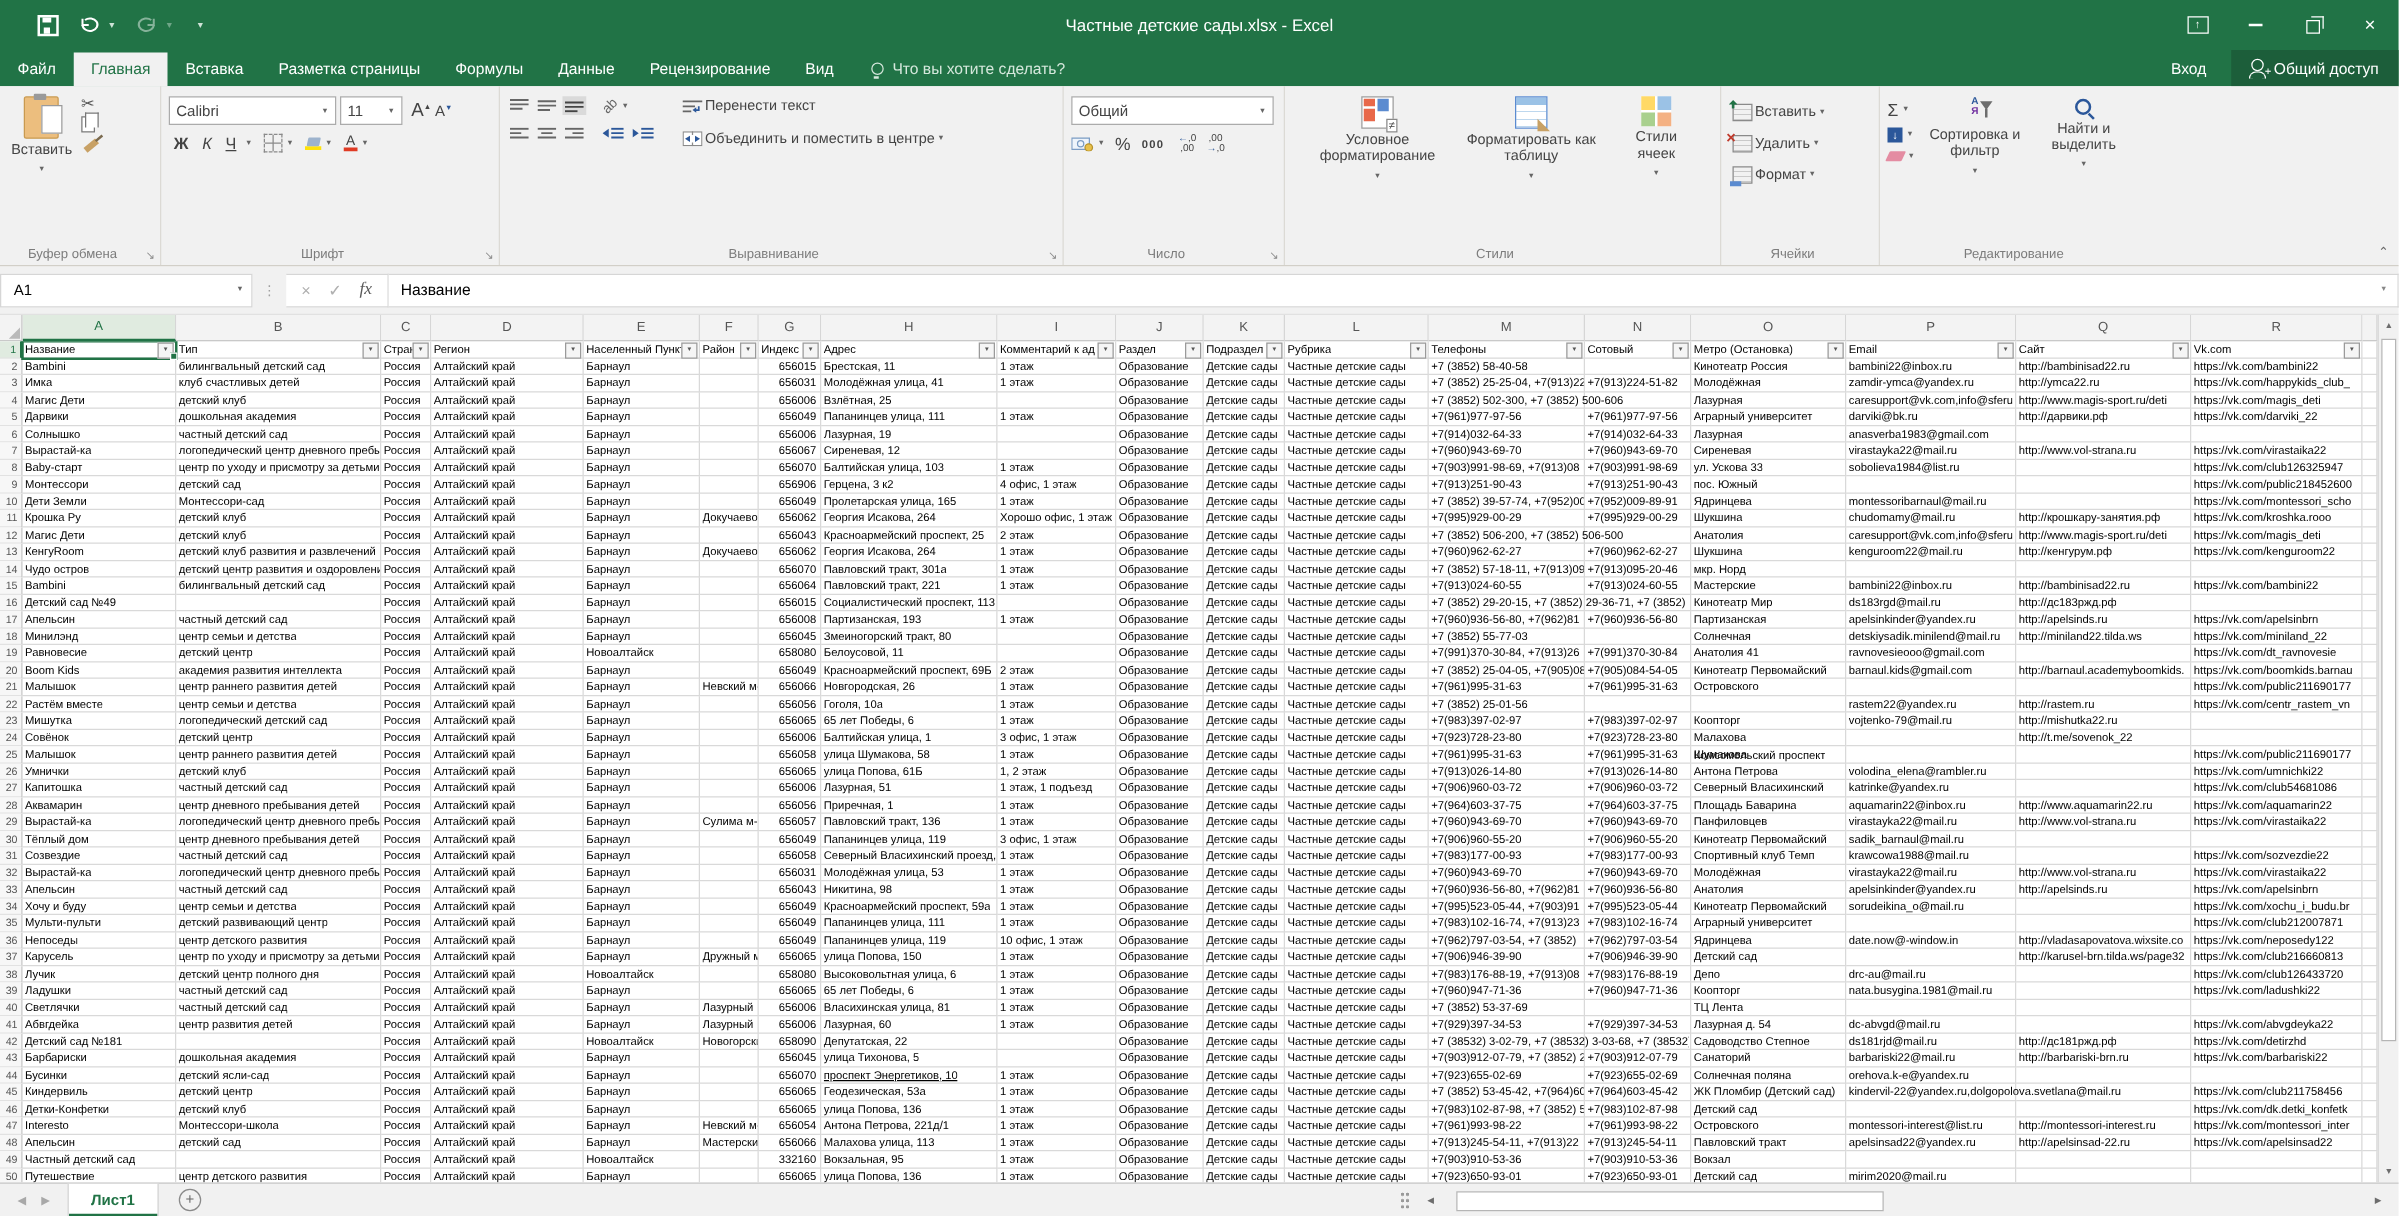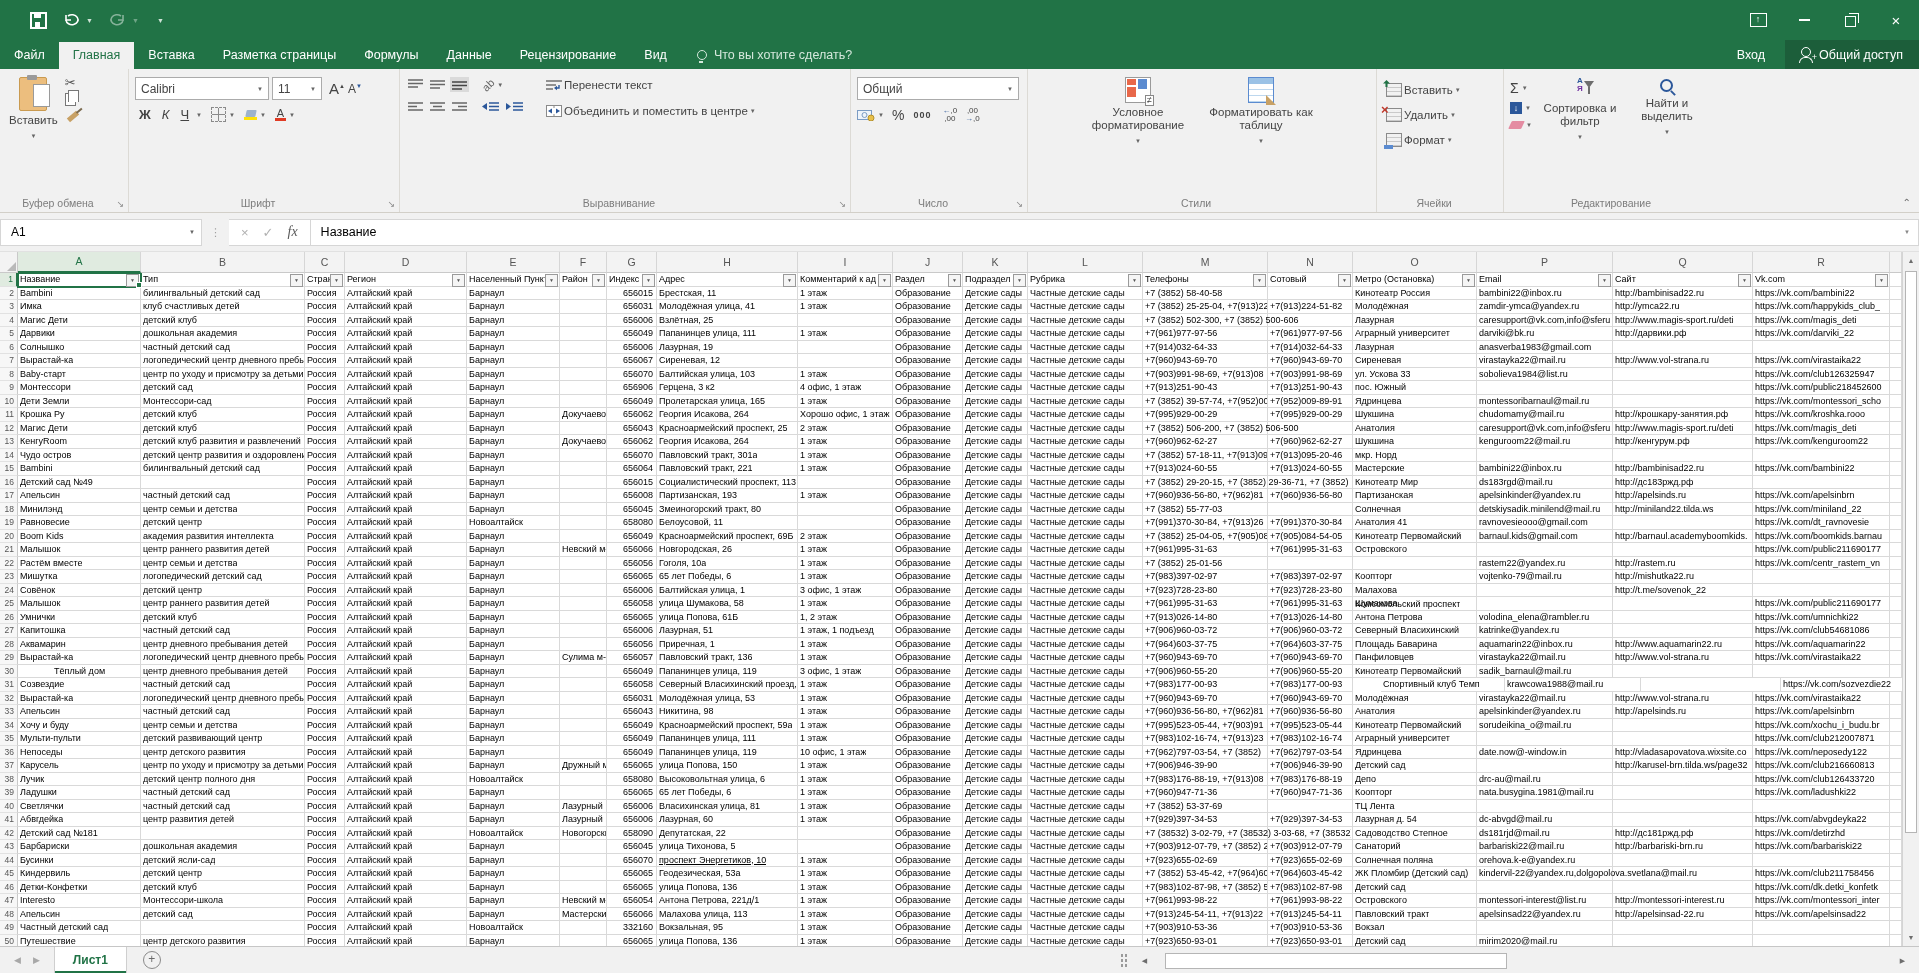--- a/index.html
+++ b/index.html
@@ -169,20 +169,21 @@
           <path d="M3 7 a6 5 0 1 0 2-4" fill="none" stroke="#fff" stroke-width="1.6"></path>
         </svg>
       <span class="caret">▼</span>
       <svg class="dim" width="17" height="14" viewBox="0 0 17 14">
           <path d="M14 2 v5 h-5" fill="none" stroke="#fff" stroke-width="1.6"></path>
           <path d="M14 7 a6 5 0 1 1 -2-4" fill="none" stroke="#fff" stroke-width="1.6"></path>
         </svg>
       <span class="caret dim">▼</span>
       <span class="caret" style="margin-left:2px">▼</span>
     </div>
+    <div class="ttl">Частные детские сады.xlsx - Excel</div>
     <div class="wbtns">
       <div class="wbtn">
           <span class="i-ribdisp">↑</span>
         </div>
       <div class="wbtn">
           <span class="i-min"></span>
         </div>
       <div class="wbtn">
           <span class="i-restore"></span>
         </div>
@@ -389,20 +390,25 @@
 
     <div class="rgroup" style="width:340px;justify-content:center">
       <div class="bigbtn" style="width:108px">
         <span class="i-cond"></span>
         <span>Условное форматирование</span>
           <span class="dd">▼</span>
       </div>
       <div class="bigbtn" style="width:118px">
         <span class="i-ftab"></span>
         <span>Форматировать как таблицу</span>
+          <span class="dd">▼</span>
+      </div>
+      <div class="bigbtn" style="width:62px">
+        <span class="i-cstyles"></span>
+        <span>Стили ячеек</span>
           <span class="dd">▼</span>
       </div>
       <div class="glabel">Стили</div>
     </div>
 
     <div class="rgroup" style="width:118px">
       <div class="vcol" style="gap:7px;padding-top:8px">
         <div class="sbtn">
           <span class="i-cells ins"></span>
           <span>Вставить</span>
@@ -2194,21 +2200,21 @@
             <span class="ct" style="max-width: 137px;">http://www.vol-strana.ru</span>
           </div>
           <div class="cell" style="width: 137px;">
             <span class="ct" style="max-width: 134px;">https://vk.com/virastaika22</span>
           </div>
           <div class="cell" style="width: 12px;"></div>
         </div>
         <div class="grow">
           <div class="gut">30</div>
           <div class="cell" style="width: 123px;">
-            <span class="ct" style="max-width: 120px; margin-left: 34px;">Тёплый дом</span>
+            <span class="ct" style="max-width: 120px;">Тёплый дом</span>
           </div>
           <div class="cell" style="width: 164px;">
             <span class="ct" style="max-width: 161px;">центр дневного пребывания детей</span>
           </div>
           <div class="cell" style="width: 40px;">
             <span class="ct" style="max-width: 37px;">Россия</span>
           </div>
           <div class="cell" style="width: 122px;">
             <span class="ct" style="max-width: 119px;">Алтайский край</span>
           </div>
@@ -2293,21 +2299,21 @@
           </div>
           <div class="cell" style="width: 115px;">
             <span class="ct" style="max-width: 112px;">Частные детские сады</span>
           </div>
           <div class="cell" style="width: 125px;">
             <span class="ct" style="max-width: 122px;">+7(983)177-00-93</span>
           </div>
           <div class="cell" style="width: 85px;">
             <span class="ct" style="max-width: 82px;">+7(983)177-00-93</span>
           </div>
-          <div class="cell" style="width: 124px; margin-left: 28px;">
+          <div class="cell" style="width: 124px;">
             <span class="ct" style="max-width: 121px;">Спортивный клуб Темп</span>
           </div>
           <div class="cell" style="width: 136px;">
             <span class="ct" style="max-width: 272px;">krawcowa1988@mail.ru</span>
           </div>
           <div class="cell" style="width: 140px;">
             <span class="ct" style="max-width: 137px;"></span>
           </div>
           <div class="cell" style="width: 137px;">
             <span class="ct" style="max-width: 134px;">https://vk.com/sozvezdie22</span>

